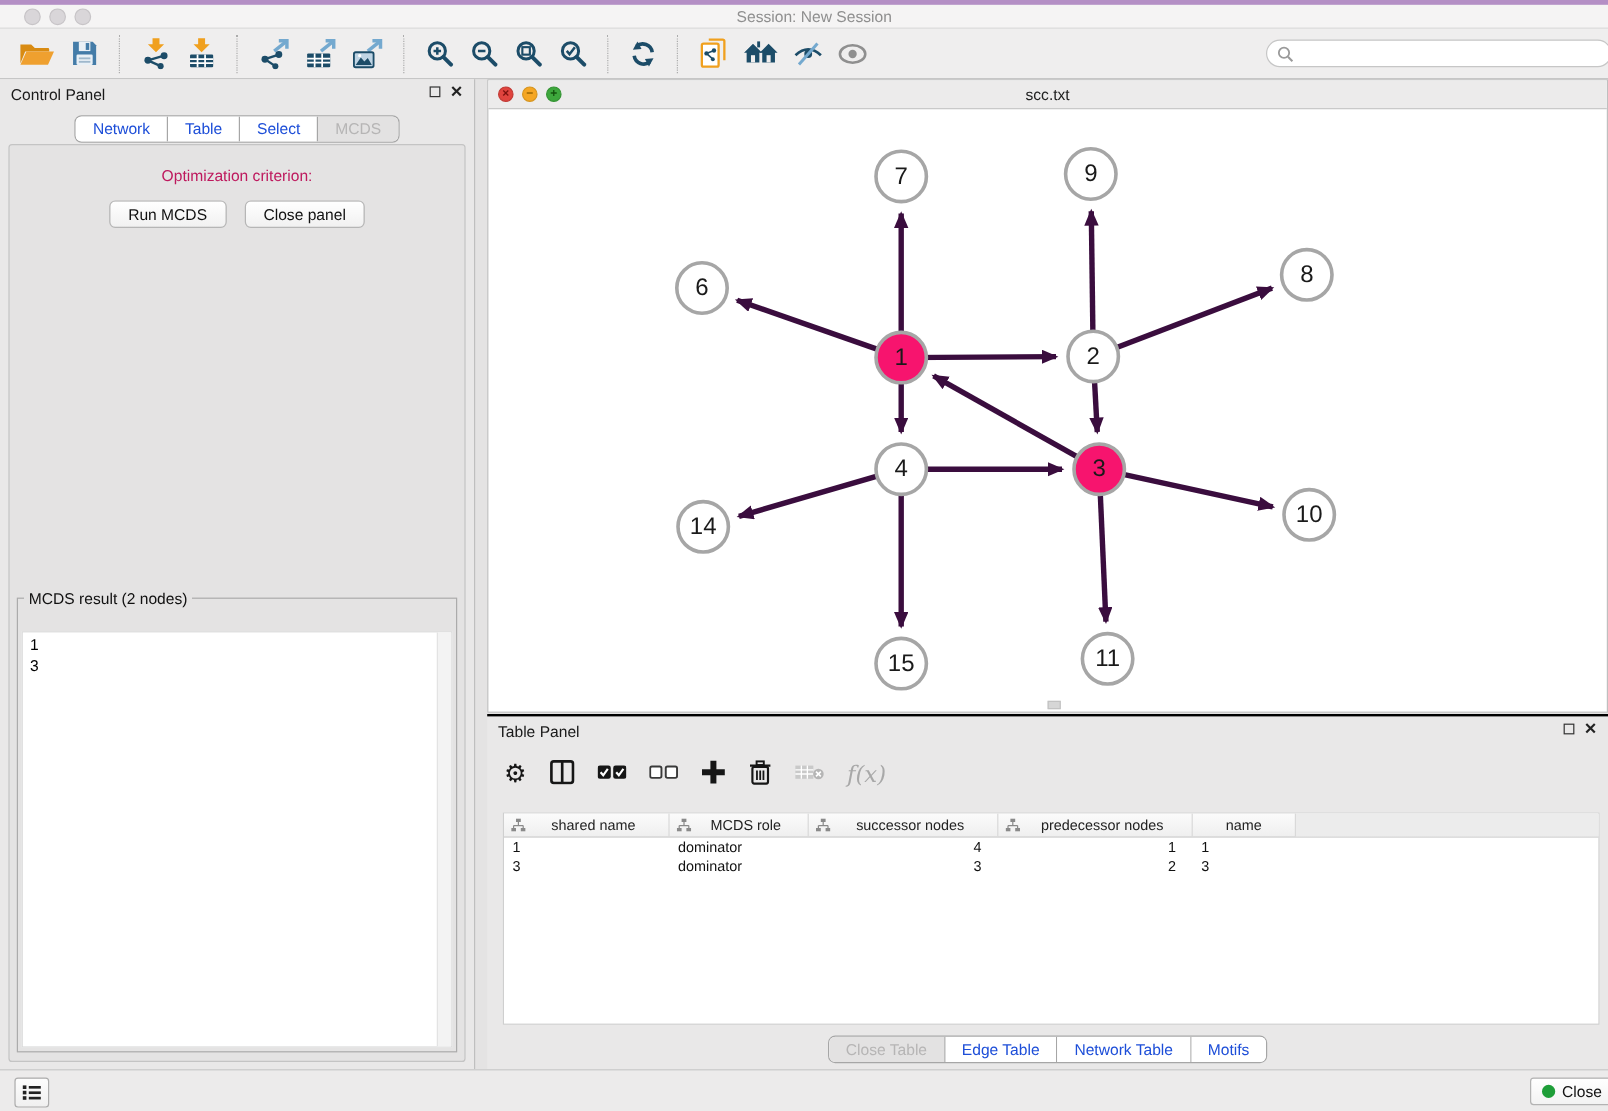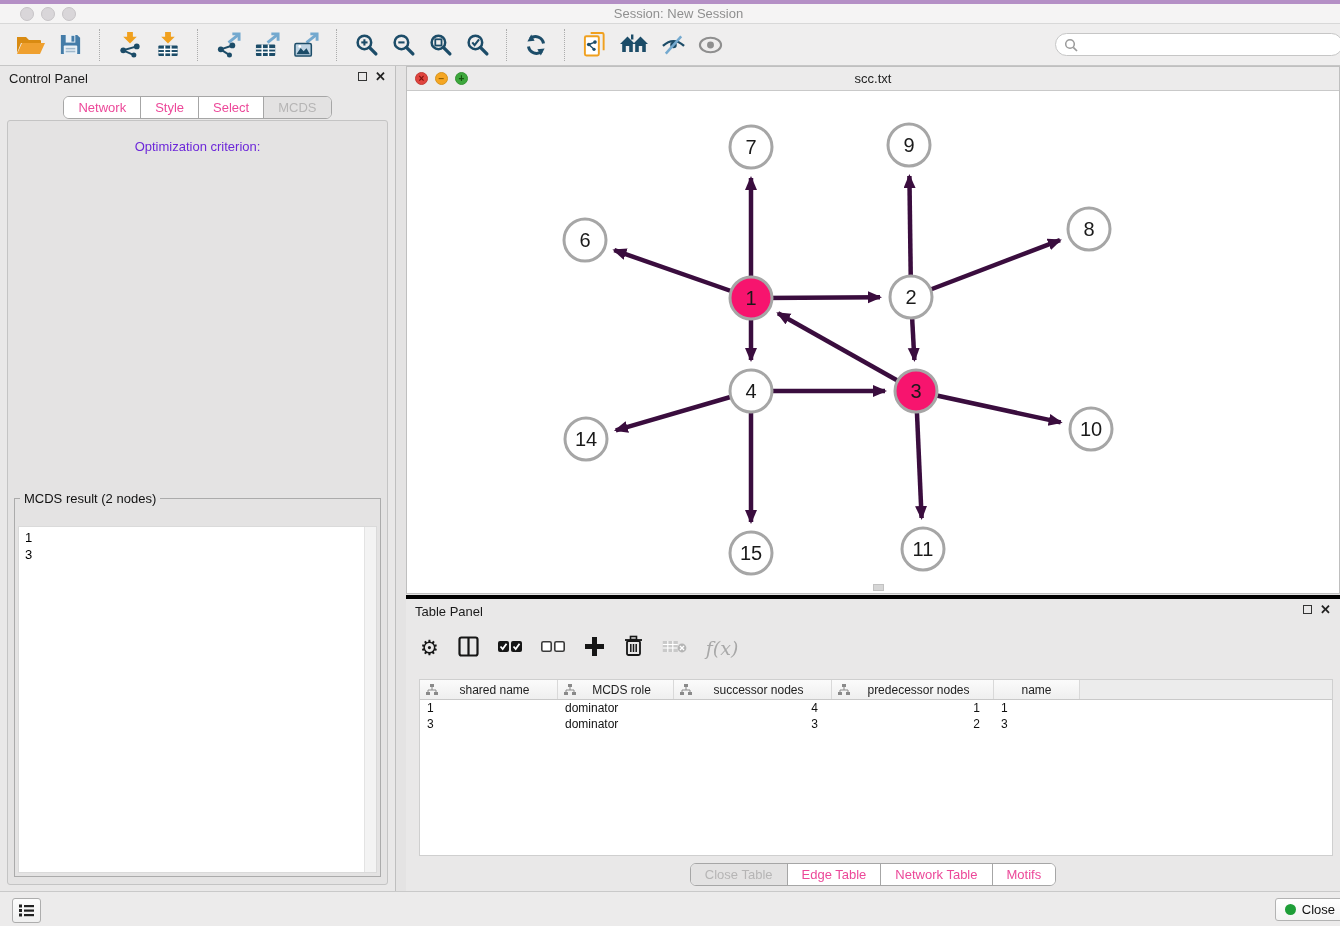--- a/index.html
+++ b/index.html
@@ -21,26 +21,26 @@
   .searchbox input{border:none;outline:none;flex:1;font-size:12px;background:transparent;font-family:"Liberation Sans",sans-serif;}
 
   
   .cpanel{position:absolute;left:0;top:66px;width:396px;height:826px;background:#E9E8E8;border-right:1px solid #BFBFBF;box-sizing:border-box;}
   .phead{position:relative;height:24px;}
   .phead .ptitle{position:absolute;left:9px;top:5px;font-size:13px;color:#1A1A1A;}
   .phead .picons{position:absolute;right:9px;top:5px;display:flex;gap:8px;align-items:center;}
   .float-ic{width:9px;height:9px;border:1.5px solid #333;box-sizing:border-box;display:inline-block;}
   .close-ic{font-size:13px;font-weight:bold;color:#222;line-height:11px;}
   .tabgroup{display:flex;border:1px solid #A6A6A6;border-radius:6px;overflow:hidden;background:#fff;width:max-content;}
-  .tab{padding:3px 14px;font-size:13px;background:#fff;color:#ec4899;border-right:1px solid #A6A6A6;white-space:nowrap;}
+  .tab{padding:3px 14px;font-size:13px;background:#fff;color:#1d4ed8;border-right:1px solid #A6A6A6;white-space:nowrap;}
   .tab:last-child{border-right:none;}
   .tab.sel{background:#E3E2E2;color:#B6B5B5;}
   #cp-tabs{position:absolute;top:30px;left:0;right:0;display:flex;justify-content:center;}
   .cp-content{position:absolute;top:54px;left:7px;right:7px;bottom:7px;background:#E4E3E3;border:1px solid #C4C4C4;border-radius:3px;}
-  .opt-label{margin-top:18px;text-align:center;font-size:13px;color:#6d28d9;}
+  .opt-label{margin-top:18px;text-align:center;font-size:13px;color:#be185d;}
   .dropdown{position:relative;margin:11px auto 0;width:312px;height:23px;background:#fff;border:1px solid #B2B2B2;border-radius:5px;box-sizing:border-box;display:flex;align-items:center;}
   .dropdown .val{flex:1;font-size:13px;padding-left:10px;color:#111;}
   .stepper{width:16px;height:100%;display:flex;flex-direction:column;align-items:center;justify-content:center;gap:1px;border-left:1px solid #D5D5D5;}
   .stepper .up{width:0;height:0;border-left:4px solid transparent;border-right:4px solid transparent;border-bottom:5px solid #444;}
   .stepper .down{width:0;height:0;border-left:4px solid transparent;border-right:4px solid transparent;border-top:5px solid #444;}
   .btnrow{margin-top:13px;display:flex;justify-content:center;gap:15px;}
   .btn{background:linear-gradient(#FFFFFF,#F1F1F1);border:1px solid #B6B6B6;border-radius:5px;font-size:13px;padding:3px 15px;color:#111;font-family:"Liberation Sans",sans-serif;}
   fieldset.result{position:absolute;left:6px;right:6px;top:370px;bottom:7px;margin:0;border:1px solid #ABABAB;padding:3px;background:#E4E3E3;}
   fieldset.result legend{font-size:13px;color:#111;padding:0 4px;margin-left:2px;}
   .result-white{position:absolute;left:3px;right:3px;top:20px;bottom:3px;background:#fff;border:1px solid #DADADA;font-size:13px;line-height:17px;}
@@ -53,21 +53,21 @@
   .tl{position:absolute;top:5px;display:flex;gap:7px;left:8px;}
   .tl .b{width:13px;height:13px;border-radius:50%;font-size:10px;font-weight:bold;text-align:center;line-height:12px;box-sizing:border-box;}
   .tl .red{background:#E0443E;border:1px solid #C23B36;color:#7C100D;}
   .tl .yel{background:#F5A623;border:1px solid #D6951F;color:#8F5E00;}
   .tl .grn{background:#3DA73C;border:1px solid #359434;color:#14540F;}
   .net-title{position:absolute;left:0;right:0;top:4px;text-align:center;font-size:13px;color:#222;}
   #graph{position:absolute;left:0;top:23px;}
   .split-handle{position:absolute;left:50%;bottom:2px;width:9px;height:5px;background:#D6D6D6;border:1px solid #C2C2C2;}
 
   
-  .tpanel{position:absolute;left:406px;top:595px;width:934px;height:297px;background:#E9E8E8;border-top:4px solid #000000;box-sizing:border-box;text-decoration:underline;}
+  .tpanel{position:absolute;left:406px;top:595px;width:934px;height:297px;background:#E9E8E8;border-top:2px solid #000000;box-sizing:border-box;text-decoration:underline;}
   .tp-toolbar{position:absolute;left:14px;top:30px;height:38px;display:flex;align-items:center;gap:19px;}
   .gear{font-size:21px;color:#161616;line-height:20px;}
   .fx{font-family:"DejaVu Serif",serif;font-style:italic;font-size:19px;color:#A8A8A8;}
   .tp-table{position:absolute;left:13px;top:80px;right:7px;height:177px;background:#fff;border:1px solid #CFCFCF;box-sizing:border-box;}
   .thead{display:flex;height:19px;border-bottom:1px solid #C9C9C9;background:linear-gradient(#FBFBFB,#EFEFEF);}
   .th{box-sizing:border-box;border-right:1px solid #D9D9D9;display:flex;align-items:center;padding-left:6px;font-size:12px;color:#222;}
   .th .lbl{flex:1;text-align:center;padding-right:6px;}
   .th-fill{flex:1;background:#ECECEC;}
   .tr{display:flex;height:16px;font-size:12px;color:#111;align-items:center;}
   .td{box-sizing:border-box;overflow:hidden;white-space:nowrap;}
@@ -278,27 +278,31 @@
     <div class="phead">
       <span class="ptitle">Control Panel</span>
       <span class="picons">
         <span class="float-ic"></span>
         <span class="close-ic">✕</span>
       </span>
     </div>
     <div id="cp-tabs">
         <div class="tabgroup" id="cp-tabgroup">
           <div class="tab">Network</div>
-          <div class="tab">Style</div>
+          <div class="tab">Table</div>
           <div class="tab">Select</div>
           <div class="tab sel">MCDS</div>
         </div>
       </div>
     <div class="cp-content">
       <div class="opt-label">Optimization criterion:</div>
+      <div class="btnrow">
+        <button class="btn">Run MCDS</button>
+        <button class="btn">Close panel</button>
+      </div>
       <fieldset class="result">
         <legend>MCDS result (2 nodes)</legend>
         <div class="result-white">
           <div class="lines" id="result-lines">
               <div>1</div>
               <div>3</div>
             </div>
           <div class="vscroll"></div>
         </div>
       </fieldset>

